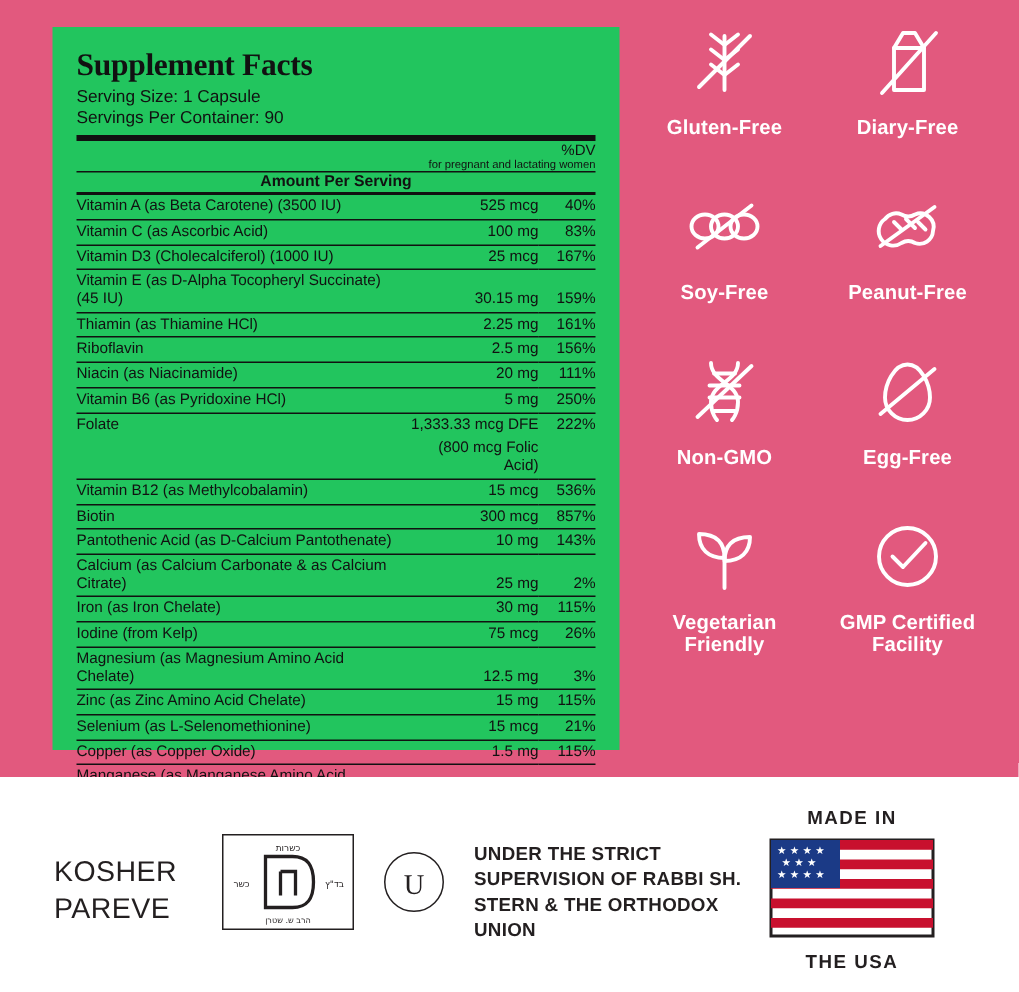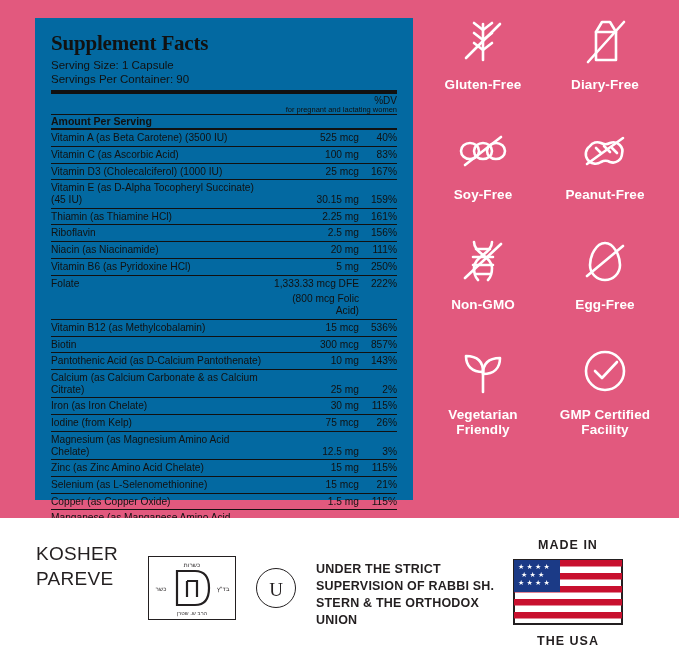--- a/index.html
+++ b/index.html
@@ -26,21 +26,21 @@
     height: 518px;
     background: #e2597e;
   }
   
   .facts-card {
     position: absolute;
     left: 35px;
     top: 18px;
     width: 378px;
     height: 482px;
-    background: #0369a1;
+    background: #22c55e;
     box-sizing: border-box;
     padding: 14px 16px 10px 16px;
   }
   .facts-title {
     font-family: "Liberation Serif", serif;
     font-weight: bold;
     font-size: 21px;
     color: #111;
     letter-spacing: -0.2px;
     margin: 0 0 3px 0;
@@ -68,21 +68,21 @@
     line-height: 1.1;
     padding-top: 1px;
   }
   .dv-head .dv-small {
     font-size: 7.5px;
     display: block;
     line-height: 1.1;
   }
   .amount-row {
     display: flex;
-    justify-content: flex-start;
+    justify-content: center;
     align-items: flex-end;
     font-size: 10.5px;
     color: #111;
     line-height: 1.15;
     padding-bottom: 1px;
   }
   .amount-row .left {
     font-weight: bold;
     font-size: 10.5px;
   }
@@ -156,21 +156,21 @@
     position: absolute;
     left: 0;
     top: 518px;
     width: 679px;
     height: 143px;
     background: #ffffff;
   }
   .kosher-text {
     position: absolute;
     left: 36px;
-    top: 542px;
+    top: 570px;
     font-size: 19px;
     color: #231f20;
     line-height: 1.3;
     letter-spacing: 0.3px;
   }
   .ou-box {
     position: absolute;
     left: 148px;
     top: 556px;
     width: 86px;

